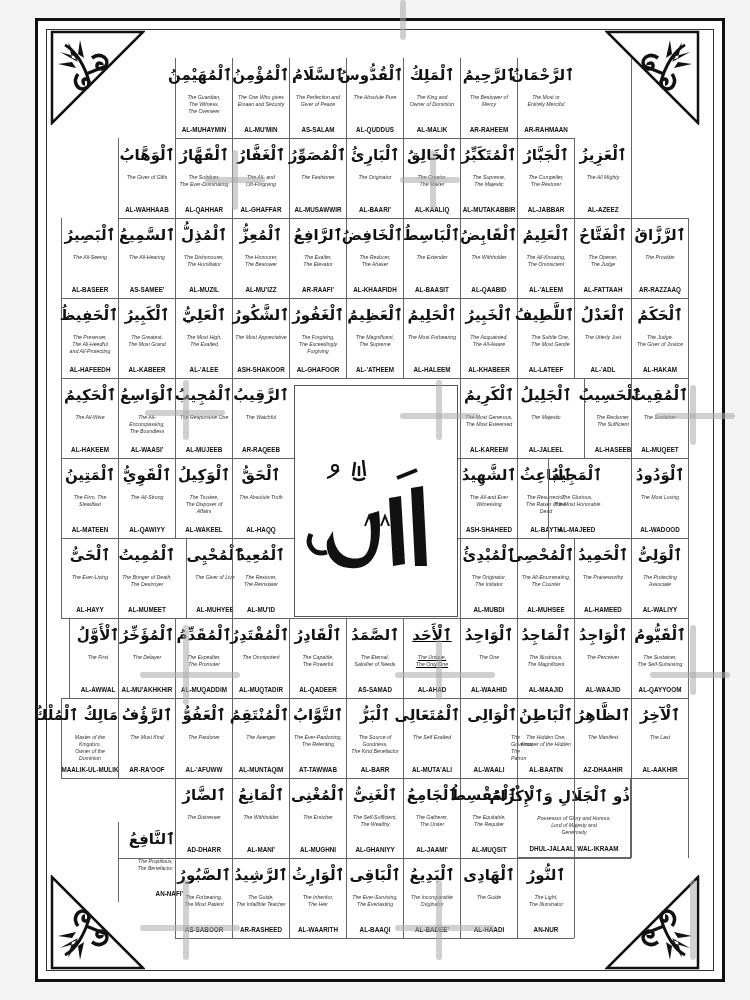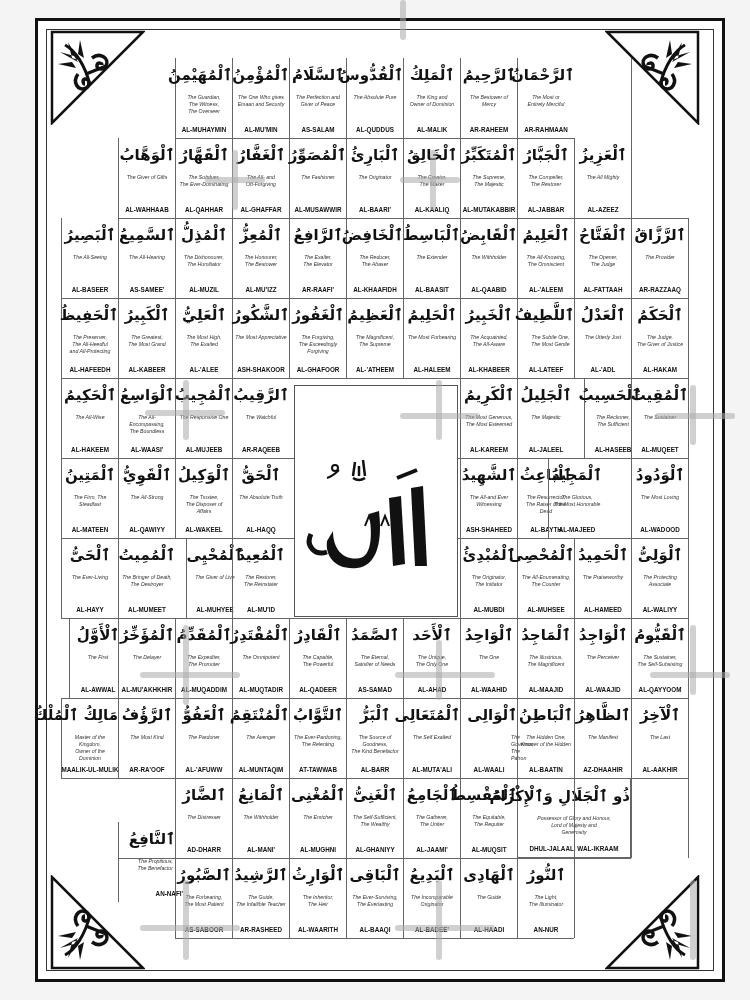--- a/index.html
+++ b/index.html
@@ -450,21 +450,21 @@
       <div class="en">The Capable,
 The Powerful</div>
       <div class="tr">AL-QADEER</div>
     </div>
     <div class="cell" style="left: 346px; top: 618px;">
       <div class="ar">ٱلصَّمَدُ</div>
       <div class="en">The Eternal,
 Satisfier of Needs</div>
       <div class="tr">AS-SAMAD</div>
     </div>
-    <div class="cell" style="left: 403px; top: 618px;">
+    <div class="cell" style="left: 403px; top: 618px; text-decoration: underline;">
       <div class="ar">ٱلْأَحَد</div>
       <div class="en">The Unique,
 The Only One</div>
       <div class="tr">AL-AHAD</div>
     </div>
     <div class="cell" style="left: 460px; top: 618px;">
       <div class="ar">ٱلْوَاحِدُ</div>
       <div class="en">The One</div>
       <div class="tr">AL-WAAHID</div>
     </div>

